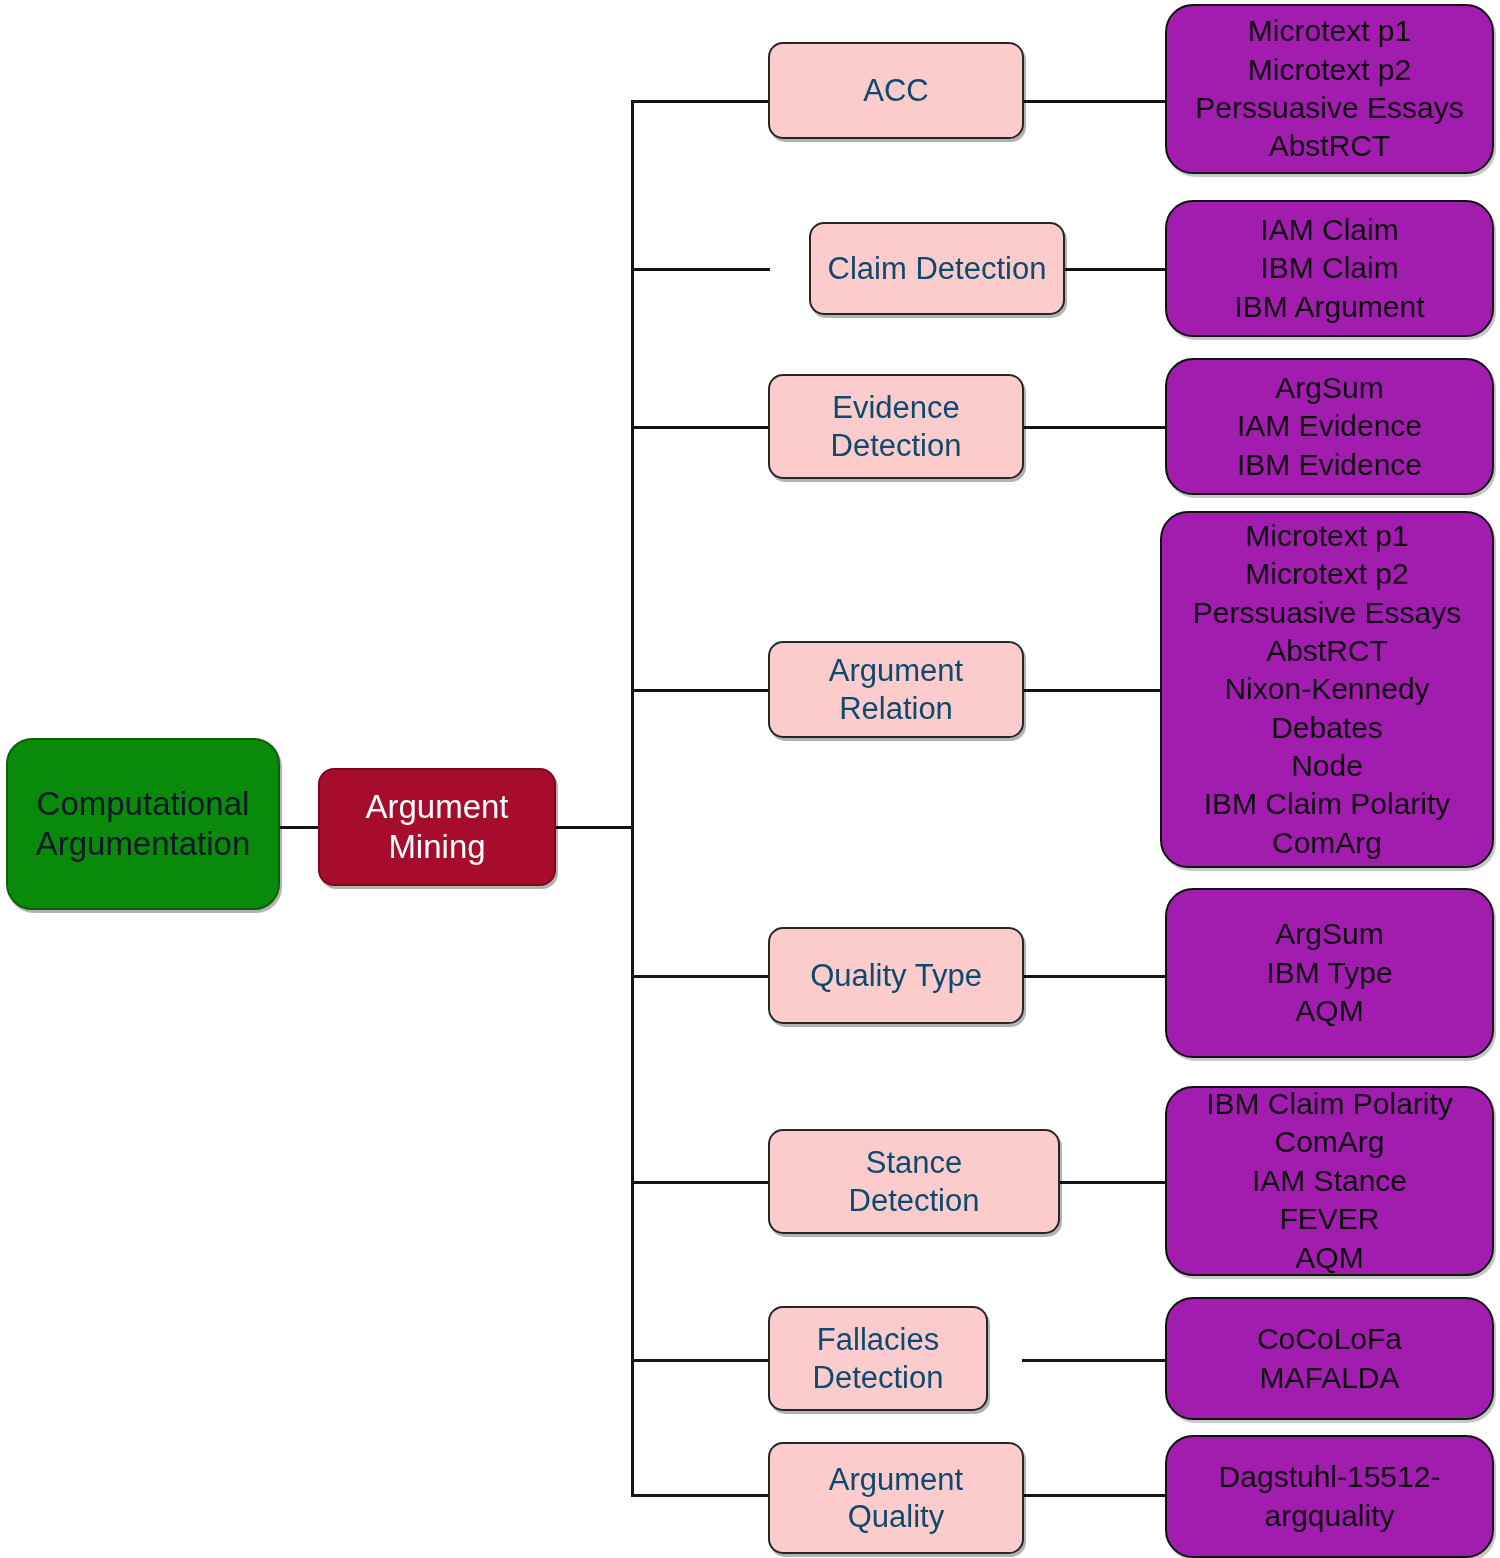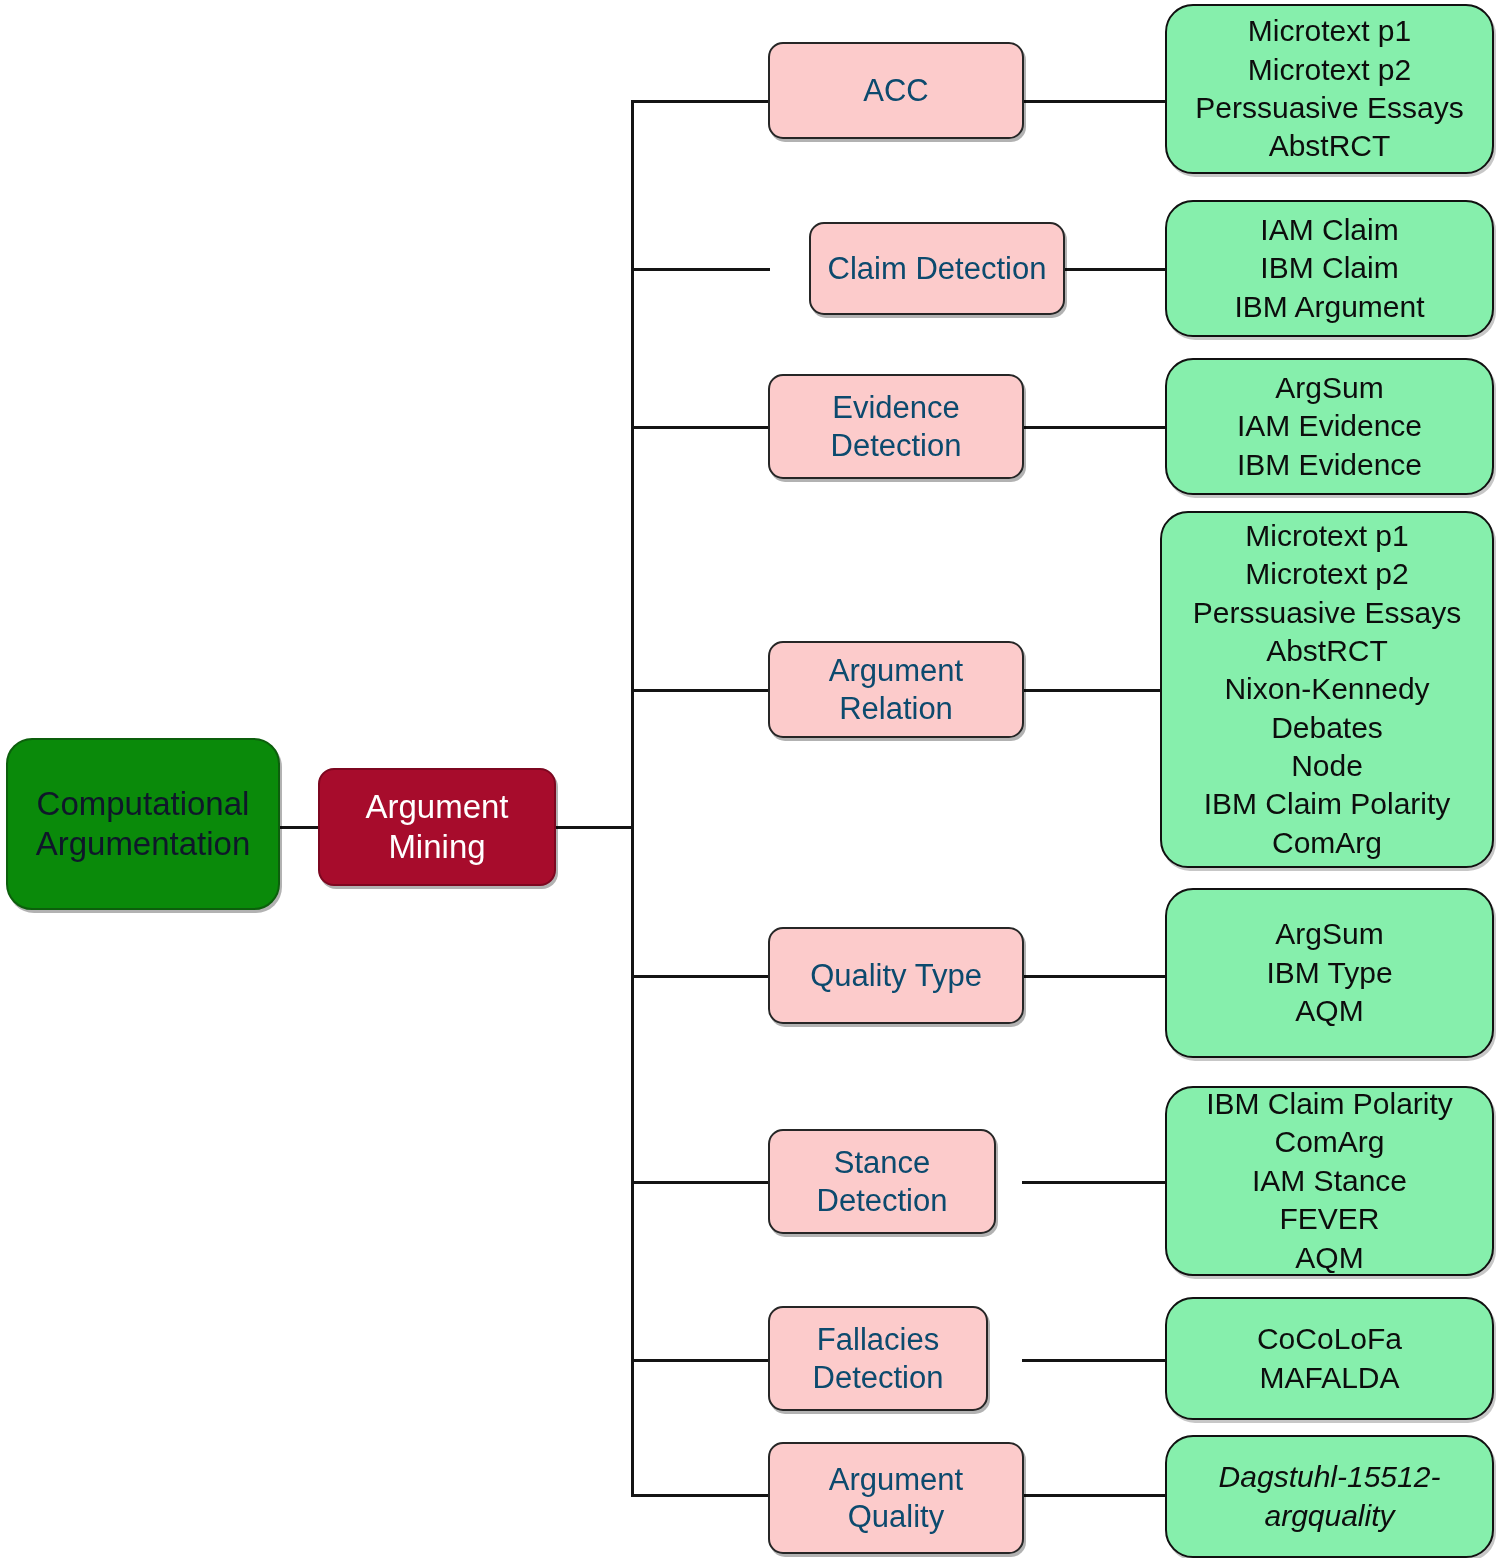--- a/index.html
+++ b/index.html
@@ -43,21 +43,21 @@
     border-radius: 16px;
   }
   .node-task {
     background: #fccbcb;
     color: #0c4a6e;
     font-size: 31px;
     border-color: #262626;
     border-radius: 15px;
   }
   .node-detail {
-    background: #86efac;
+    background: #a21caf;
     color: #0d0d0d;
     font-size: 30px;
     border-color: #111111;
     border-radius: 28px;
     box-shadow: 2px 3px 0 rgba(0,0,0,0.22);
   }
   .node-label {
     white-space: pre-line;
     display: block;
     padding: 0 8px;
@@ -161,21 +161,21 @@
 
   <div class="node node-task" style="left:768px; top:927px; width:256px; height:97px;">
     <span class="node-label">Quality Type</span>
   </div>
   <div class="node node-detail" style="left:1165px; top:888px; width:329px; height:170px;">
     <span class="detail-list">ArgSum
 IBM Type
 AQM</span>
   </div>
 
-  <div class="node node-task" style="left:768px; top:1129px; width:228px; height:105px;">
+  <div class="node node-task" style="left:768px; top:1129px; width:292px; height:105px;">
     <span class="node-label">Stance
 Detection</span>
   </div>
   <div class="node node-detail" style="left:1165px; top:1086px; width:329px; height:190px;">
     <span class="detail-list">IBM Claim Polarity
 ComArg
 IAM Stance
 FEVER
 AQM</span>
   </div>
@@ -186,18 +186,18 @@
   </div>
   <div class="node node-detail" style="left:1165px; top:1297px; width:329px; height:123px;">
     <span class="detail-list">CoCoLoFa
 MAFALDA</span>
   </div>
 
   <div class="node node-task" style="left:768px; top:1442px; width:256px; height:112px;">
     <span class="node-label">Argument
 Quality</span>
   </div>
-  <div class="node node-detail" style="left:1165px; top:1435px; width:329px; height:123px;font-style:italic;">
+  <div class="node node-detail" style="left:1165px; top:1435px; width:329px; height:123px;">
     <span class="detail-list">Dagstuhl-15512-
 argquality</span>
   </div>
 
 </div>
 
 </body></html>

